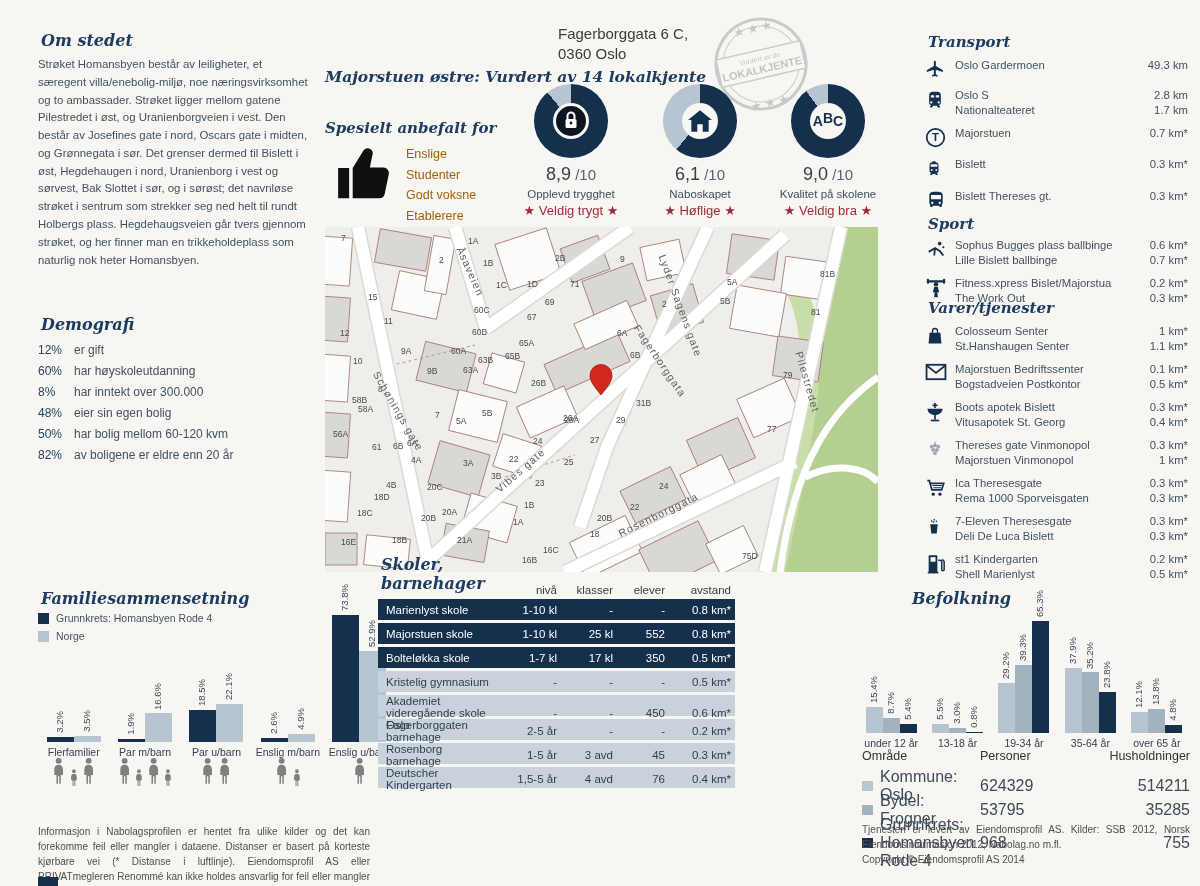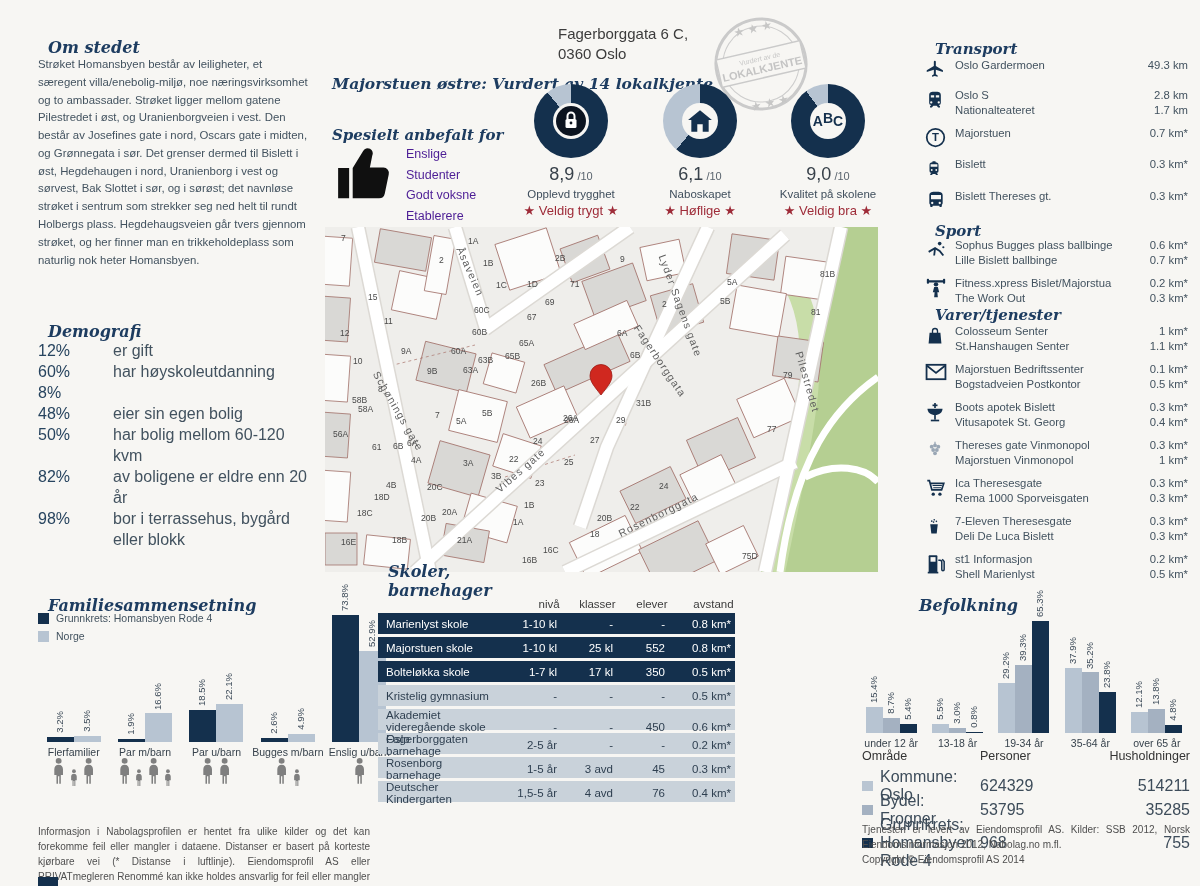--- a/index.html
+++ b/index.html
@@ -1,42 +1,42 @@
 <!DOCTYPE html>
 <html><head>
 <meta charset="utf-8">
 <style>
   html,body{margin:0;padding:0;}
   body{font-family:"Liberation Sans",sans-serif;background:#e8e7e4;}
   .page{position:relative;width:1200px;height:886px;background:#f7f6f3;overflow:hidden;
         color:#3d4c5a;}
   .script-h{font-family:"DejaVu Serif",serif;font-style:italic;font-weight:700;
-            color:#1d3c60;font-size:16px;margin:10px;}
+            color:#1d3c60;font-size:16px;margin:3px;}
   .abs{position:absolute;}
   
   #om-body{font-size:11.4px;line-height:1.56;color:#42525f;margin:0;}
-  .kv-row{display:flex;font-size:16px;line-height:21px;color:#42525f;gap:39px;}
+  .kv-row{display:flex;font-size:12px;line-height:21px;color:#42525f;}
   .kv-val{width:36px;color:#27445f;}
   .kv-lab{flex:1;}
   
   #address{font-size:15px;color:#3c3c3c;line-height:1.35;}
   #main-title{font-size:15.5px;}
   
   #stamp{transform:rotate(-13deg);opacity:.9;}
   
-  #anbefalt-list{list-style:none;margin:0;padding:0;font-size:12.5px;color:#4c1d95;line-height:20.5px;}
+  #anbefalt-list{list-style:none;margin:0;padding:0;font-size:12.5px;color:#a16207;line-height:20.5px;}
   
   .rating{width:132px;text-align:center;position:absolute;top:84px;}
   .donut{width:74px;height:74px;border-radius:50%;margin:0 auto;position:relative;}
   .donut::after{content:"";position:absolute;left:19px;top:19px;width:36px;height:36px;
                 border-radius:50%;background:#f7f6f3;}
   .donut .dicon{position:absolute;left:0;top:0;width:74px;height:74px;display:flex;
                 align-items:center;justify-content:center;z-index:2;}
   .score{font-size:18px;color:#38414a;margin-top:6px;}
-  .score small{font-size:11px;color:#5a646e;}
+  .score small{font-size:15px;color:#5a646e;}
   .rlabel{font-size:11.5px;color:#3f4e5c;margin-top:3px;}
   .verdict{font-size:13px;color:#9e2b38;margin-top:3px;}
   
   .poi-group{display:flex;margin-bottom:9px;}
   .poi-icon{width:30px;flex:0 0 30px;display:flex;justify-content:flex-start;padding-top:1px;}
   .poi-lines{flex:1;}
   .poi-line{display:flex;font-size:11.3px;line-height:14.5px;color:#42525f;}
   .poi-name{flex:1;padding-right:6px;}
   .poi-dist{white-space:nowrap;color:#42525f;}
   
@@ -77,36 +77,33 @@
       <div class="kv-row">
         <span class="kv-val">12%</span>
         <span class="kv-lab">er gift</span>
       </div>
       <div class="kv-row">
         <span class="kv-val">60%</span>
         <span class="kv-lab">har høyskoleutdanning</span>
       </div>
       <div class="kv-row">
         <span class="kv-val">8%</span>
+        <span class="kv-lab">har inntekt over 300.000</span>
       </div>
       <div class="kv-row">
         <span class="kv-val">48%</span>
         <span class="kv-lab">eier sin egen bolig</span>
       </div>
       <div class="kv-row">
         <span class="kv-val">50%</span>
         <span class="kv-lab">har bolig mellom 60-120 kvm</span>
       </div>
       <div class="kv-row">
         <span class="kv-val">82%</span>
         <span class="kv-lab">av boligene er eldre enn 20 år</span>
-      </div>
-      <div class="kv-row">
-        <span class="kv-val">98%</span>
-        <span class="kv-lab">bor i terrassehus, bygård eller blokk</span>
       </div>
     </div>
 
   <div id="address" class="abs" style="left:558px;top:24px;">
     <div>Fagerborggata 6 C,</div>
     <div>0360 Oslo</div>
   </div>
 
   <div id="stamp" class="abs" style="left:702px;top:16px;width:118px;height:96px;">
     <svg width="118" height="96" viewBox="0 0 118 96">
@@ -563,21 +560,21 @@
         <div class="poi-icon">
           <svg width="22" height="22" viewBox="0 0 24 24">
             <rect x="4" y="2.5" width="9.5" height="19" rx="1" fill="#14304d"></rect>
             <rect x="6" y="4.5" width="5.5" height="5" fill="#f7f6f3"></rect>
             <path d="M14.5 8h1.8a2 2 0 0 1 2 2v8a1.3 1.3 0 0 0 2.6 0V9.2L18.8 6.8" fill="none" stroke="#14304d" stroke-width="1.6"></path>
             <rect x="3" y="20.5" width="11.5" height="1.8" fill="#14304d"></rect>
           </svg>
         </div>
         <div class="poi-lines">
           <div class="poi-line">
-            <span class="poi-name">st1 Informasjon</span>
+            <span class="poi-name">st1 Kindergarten</span>
             <span class="poi-dist">0.2 km*</span>
           </div>
           <div class="poi-line">
             <span class="poi-name">Shell Marienlyst</span>
             <span class="poi-dist">0.5 km*</span>
           </div>
         </div>
       </div>
     </div>
 
@@ -654,21 +651,21 @@
               <circle cx="12" cy="5" r="4.6"></circle>
               <path d="M12 11c-4.2 0-6.8 3-6.8 7.2V27h3.4v14h2.4V29h2v12h2.4V27h3.4v-8.8C18.8 14 16.2 11 12 11z"></path>
             </svg></span>
         </div>
       </div>
       <div class="cgroup" style="left: 214.2px; width: 71.4px;">
         <div class="bar" style="left: 8.7px; width: 27px; height: 4.472px; background: rgb(20, 48, 77);"></div>
         <span class="vlab" style="left: 15.7px; bottom: 8.472px;">2.6%</span>
         <div class="bar" style="left: 35.7px; width: 27px; height: 8.428px; background: rgb(183, 196, 210);"></div>
         <span class="vlab" style="left: 42.7px; bottom: 12.428px;">4.9%</span>
-        <div class="catlab" style="bottom: -16px;">Bugges m/barn</div>
+        <div class="catlab" style="bottom: -16px;">Enslig m/barn</div>
         <div class="famicons" style="bottom: -52px;">
           <span><svg width="15.3" height="34" viewBox="0 0 24 48" fill="#7f7f7f">
               <circle cx="12" cy="5" r="4.6"></circle>
               <path d="M12 11c-4.2 0-6.8 3-6.8 7.2V27h3.4v14h2.4V29h2v12h2.4V27h3.4v-8.8C18.8 14 16.2 11 12 11z"></path>
             </svg></span>
           <span><svg width="9.9" height="22" viewBox="0 0 24 48" fill="#7f7f7f">
               <circle cx="12" cy="5" r="4.6"></circle>
               <path d="M12 11c-4.2 0-6.8 3-6.8 7.2V27h3.4v14h2.4V29h2v12h2.4V27h3.4v-8.8C18.8 14 16.2 11 12 11z"></path>
             </svg></span>
         </div>

